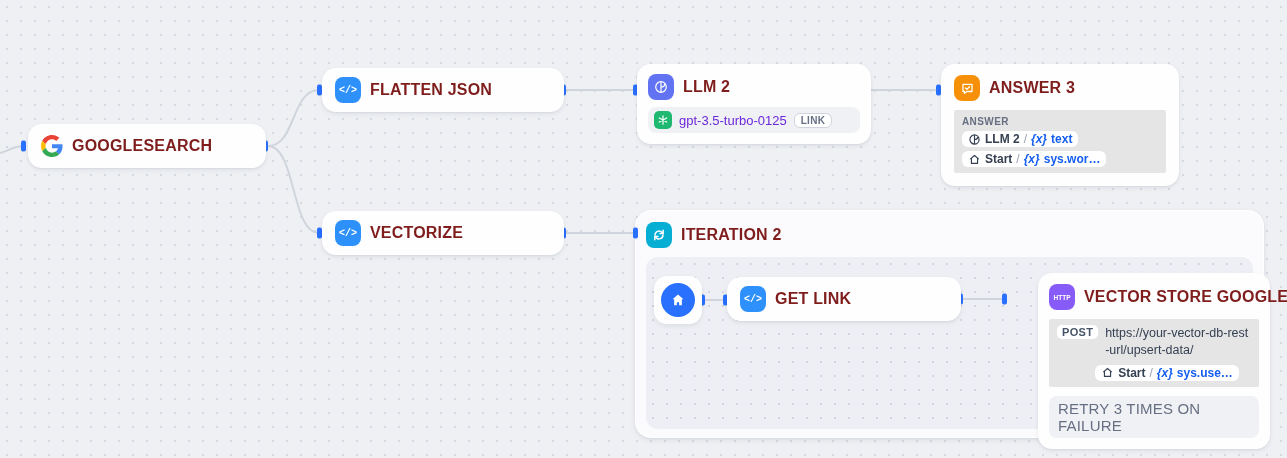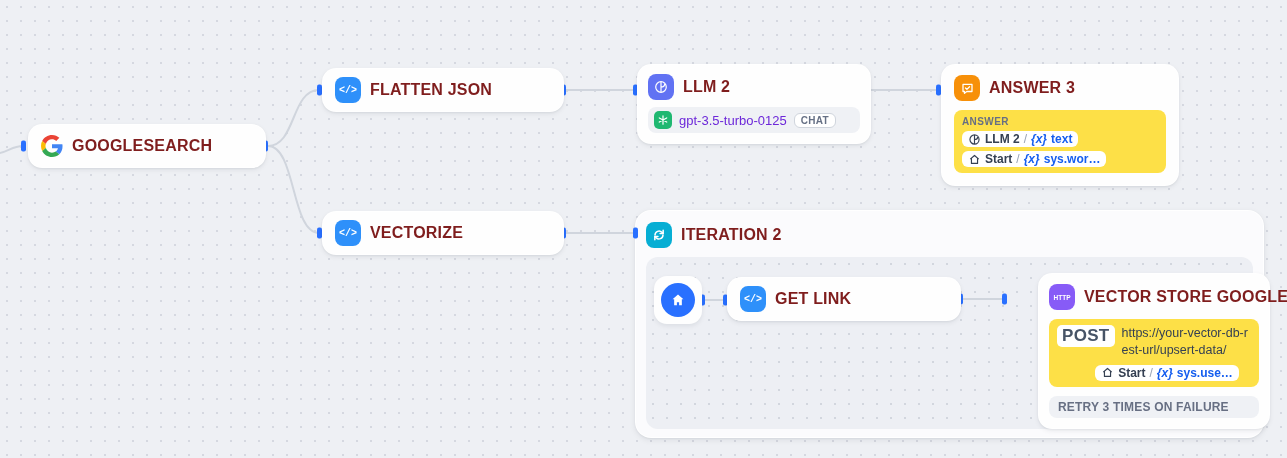--- a/index.html
+++ b/index.html
@@ -48,21 +48,21 @@
     width:18px; height:18px; border-radius:5px; background:#1fb871; flex:none;
     display:flex; align-items:center; justify-content:center;
   }
   .model-name { font-size:13px; color:#6d28d9; white-space:nowrap; }
   .chat-badge {
     border:1.5px solid #d0d5dd; background:#fff; border-radius:6px;
     font-size:10px; font-weight:600; color:#667085; padding:1px 6px; letter-spacing:.3px;
   }
 
   
-  .panel { margin-top:9px; background:#fde047; border-radius:8px; padding:6px 8px; }
+  .panel { margin-top:9px; background:#e5e5e5; border-radius:2px; padding:6px 8px; }
   .panel-label { font-size:10px; font-weight:700; color:#676f83; letter-spacing:.4px; }
   .var-chip {
     display:inline-flex; align-items:center; gap:4px;
     background:#fff; border-radius:6px; padding:1px 6px; margin-top:4px;
     font-size:12px; font-weight:600; color:#354052; white-space:nowrap; width:fit-content;
   }
   .chip-icon { width:13px; height:13px; flex:none; }
   .sep { color:#98a2b3; font-weight:400; }
   .fx { color:#155eef; font-weight:700; font-style:italic; }
   .varname { color:#155eef; font-weight:700; font-style:normal; }
@@ -97,27 +97,27 @@
   .start-circle {
     width:34px; height:34px; border-radius:50%; background:#2970ff;
     display:flex; align-items:center; justify-content:center;
   }
 
   
   .vs-node { width:232px; padding:10px 10px 10px 10px; }
   .method-row { display:flex; align-items:flex-start; gap:7px; }
   .method-pill {
     background:#fff; border-radius:5px; padding:1px 5px; flex:none;
-    font-size:17px; font-weight:700; color:#475467; letter-spacing:.3px;
+    font-size:11px; font-weight:700; color:#475467; letter-spacing:.3px;
   }
   .url-text { font-size:12.5px; color:#354052; line-height:1.35; word-break:break-all; }
   .vs-chip-wrap { display:flex; justify-content:center; margin-top:2px; padding-left:26px; }
   .retry-pill {
     margin-top:9px; background:#eff1f5; border-radius:8px; padding:4px 9px;
-    font-size:12px; font-weight:700; color:#676f83; letter-spacing:.2px;
+    font-size:15px; font-weight:400; color:#676f83; letter-spacing:.2px;
   }
 </style>
 </head>
 <body>
 
 <div id="canvas">
 
   <div class="iteration" style="left:635px; top:210px; width:629px; height:228px;">
     <div class="iter-header">
       <span class="icon-sq icon-iter">
@@ -192,21 +192,21 @@
       </span>
       <span class="node-title">LLM 2</span>
     </div>
     <div class="model-row">
       <span class="openai-icon">
         <svg width="12" height="12" viewBox="0 0 24 24" stroke="#fff" stroke-width="2.4" stroke-linecap="round">
           <path d="M12 3.5v17 M4.6 7.8l14.8 8.4 M4.6 16.2l14.8-8.4"></path>
         </svg>
       </span>
       <span class="model-name">gpt-3.5-turbo-0125</span>
-      <span class="chat-badge">CHAT</span>
+      <span class="chat-badge">LINK</span>
     </div>
   </div>
 
   <div class="node answer-node" style="left:941px; top:64px;">
     <div class="node-row">
       <span class="icon-sq icon-answer">
         <svg width="15" height="15" viewBox="0 0 20 20" fill="none" stroke="#fff" stroke-width="1.7" stroke-linejoin="round" stroke-linecap="round">
           <path d="M4 4.5h12v9.5h-7l-3 2.5v-2.5H4z"></path>
           <path d="M7.3 9.3l1.9 1.9 3.5-3.6"></path>
         </svg>

